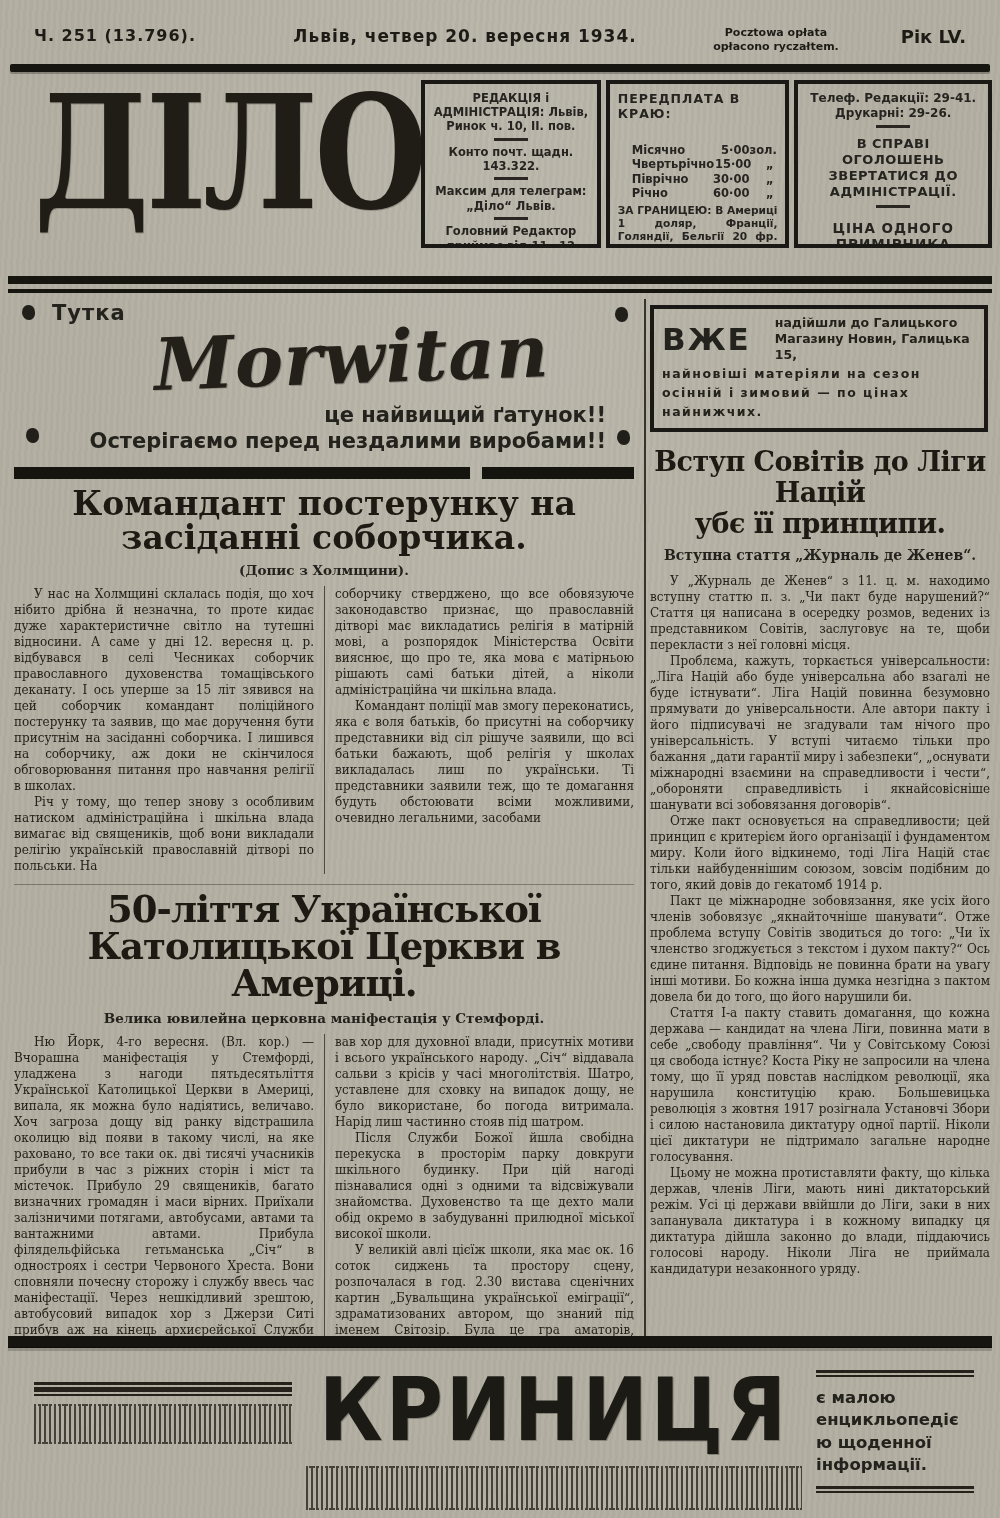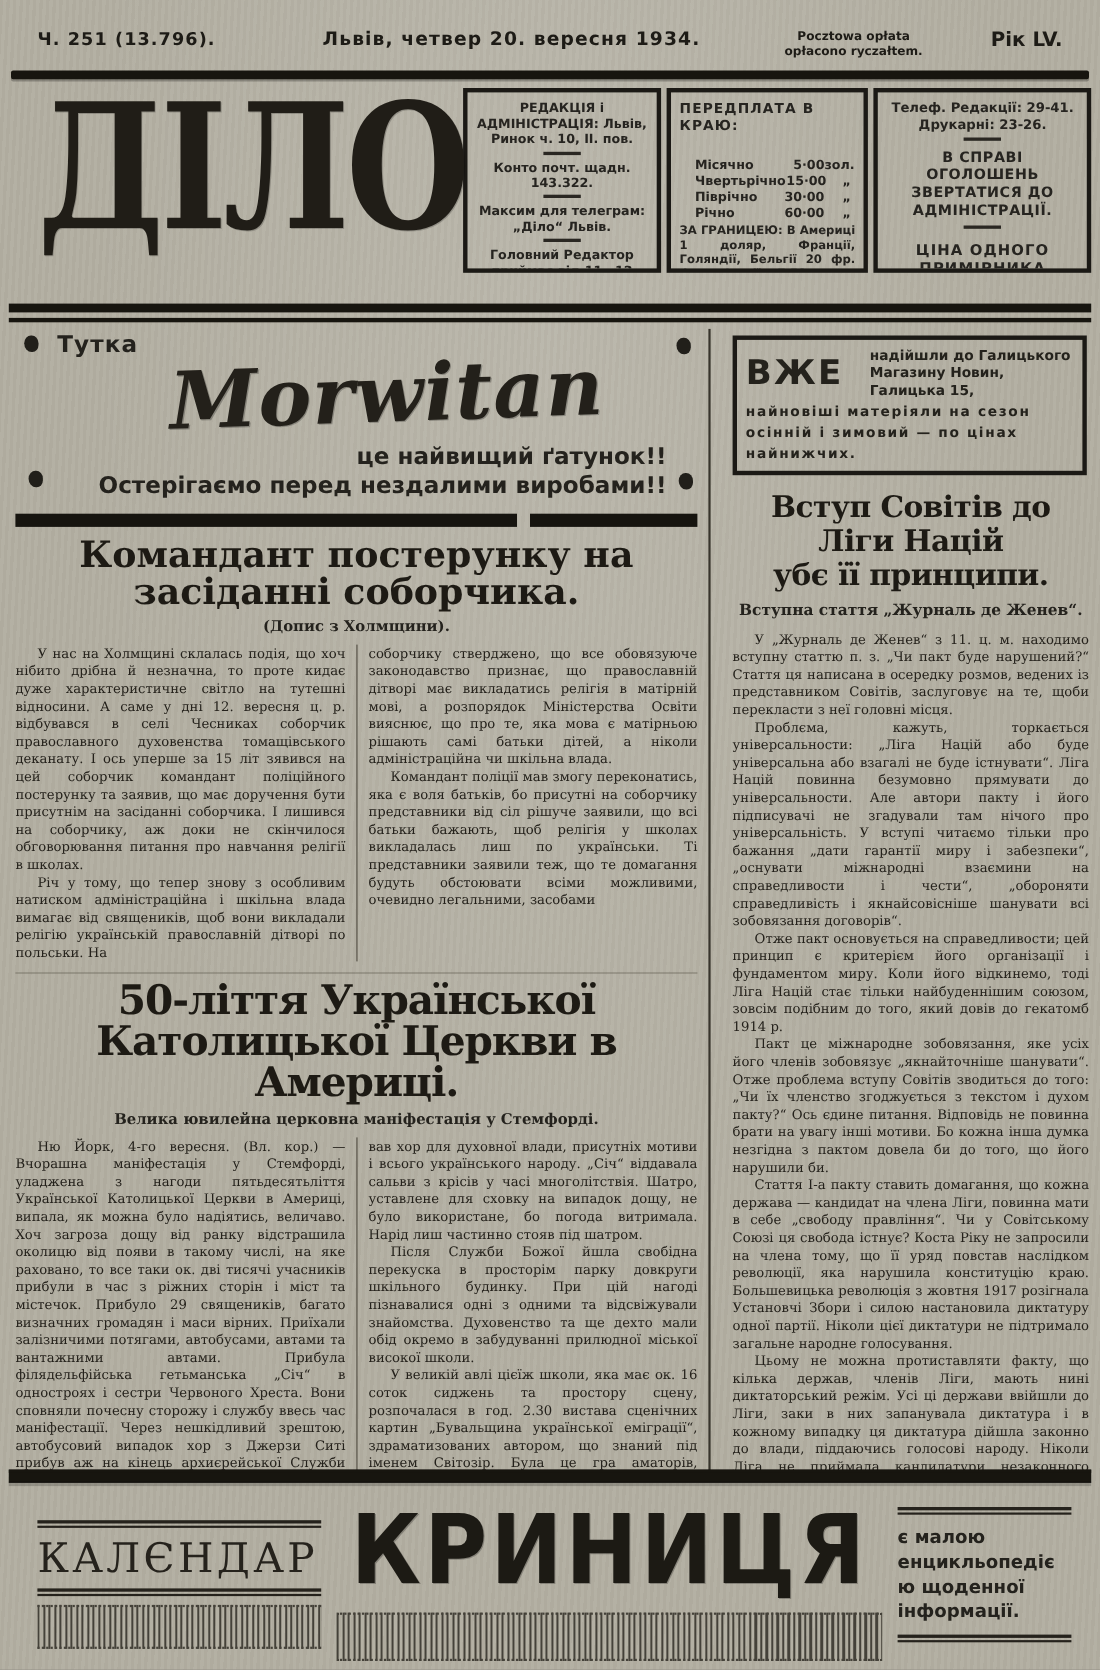--- a/index.html
+++ b/index.html
@@ -46,21 +46,21 @@
   .sub-foreign { margin-top:4px; font-size:10.6px; line-height:1.22; text-align:justify; }
   .contact-phones { font-size:12px; }
   .contact-notice { margin-top:8px; font-size:13px; letter-spacing:.5px; }
   .price-label { margin-top:12px; font-size:13.5px; letter-spacing:1px; }
   .double-rule { margin:8px 8px 0 8px; border-top:8px solid #17150f; border-bottom:4px solid #17150f;
     height:17px; }
 
   
   .content { display:flex; padding:6px 10px 0 14px; height:1046px; overflow:hidden; }
   .left-region { width:630px; padding-right:10px; }
-  .right-region { flex:1; border-left:2px solid #37342c; padding-left:20px; overflow:hidden; }
+  .right-region { flex:1; border-left:2px solid #37342c; padding-left:4px; overflow:hidden; }
 
   
   .ad-morwitan { position:relative; height:168px; }
   .mor-kicker { position:absolute; left:38px; top:2px; font-family:"DejaVu Sans",sans-serif;
     font-weight:bold; font-size:21px; letter-spacing:1px; }
   .mor-logo { position:absolute; left:140px; top:16px; font-style:italic; font-weight:bold;
     font-size:72px; letter-spacing:1px; transform:rotate(-2deg); color:#23201a;
     text-shadow:1px 1px 0 rgba(0,0,0,.25); }
   .mor-tag1 { position:absolute; right:28px; top:104px; font-family:"DejaVu Sans",sans-serif;
     font-weight:bold; font-size:21px; }
@@ -172,21 +172,21 @@
       <div class="sub-row">
         <span class="lbl">Річно</span>
         <span class="prc">60·00</span>
         <span class="unt">„</span>
       </div>
       <div class="sub-foreign">ЗА ГРАНИЦЕЮ: В Америці 1 доляр, Франції, Голяндії, Бельгії 20 фр. фр., Італії 7·50 зол., Німеччині 7·50 зол., Швайцарії 5 шв. фр., Чехословаччині 30 ч. к., Румунії 150 лей, Болгарії 7·50 зол., Австрії 7·50 зол.— Зміна адреси 1 зол.</div>
     </div>
     <div class="mast-box box-contact">
       <div class="contact-phones">
         <div>Телеф. Редакції: 29-41.</div>
-        <div>Друкарні: 23-26.</div>
+        <div>Друкарні: 29-26.</div>
       </div>
       <div class="sep"></div>
       <div class="contact-notice">В СПРАВІ ОГОЛОШЕНЬ ЗВЕРТАТИСЯ ДО АДМІНІСТРАЦІЇ.</div>
       <div class="sep"></div>
       <div class="price-label">ЦІНА ОДНОГО ПРИМІРНИКА</div>
 
     </div>
   </div>
   <div class="double-rule"></div>
 
@@ -263,21 +263,20 @@
 
       </article>
     </div>
   </div>
 
   <div class="bottom-ad">
     <div class="bottom-bar"></div>
     <div class="bottom-row">
       <div class="kal">
         <div class="hrule"></div>
-        <div class="kal-title">КАЛЄНДАР</div>
         <div class="hrule"></div>
         <div class="ornament"></div>
       </div>
       <div class="kry">
         <div class="kry-title">КРИНИЦЯ</div>
         <div class="ornament"></div>
       </div>
       <div class="enc">
         <div class="hrule"></div>
         <div class="enc-text">є малою енцикльопедією щоденної інформації.</div>

